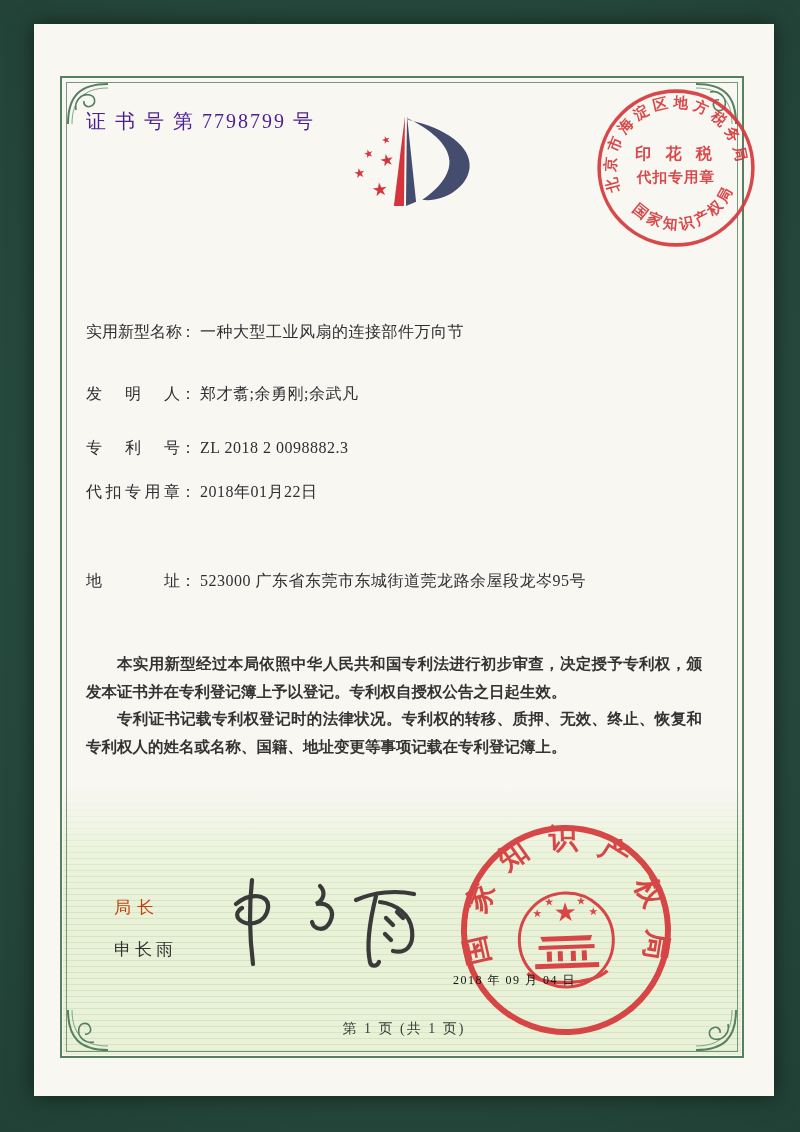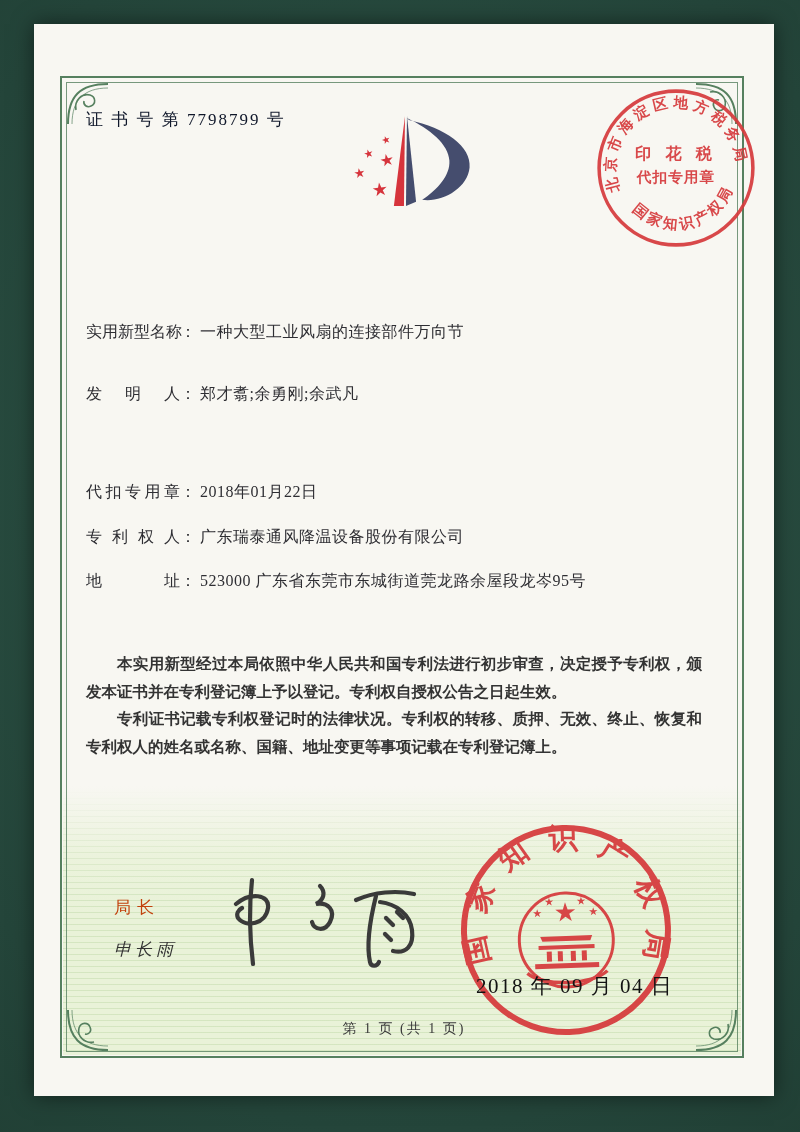--- a/index.html
+++ b/index.html
@@ -19,38 +19,38 @@
   .corner.tr{right:34px;top:56px;transform:rotate(90deg);}
   .corner.br{right:34px;bottom:42px;transform:rotate(180deg);}
   .corner.bl{left:30px;bottom:42px;transform:rotate(270deg);}
   .band{position:absolute;left:29px;right:33px;top:762px;bottom:41px;
     background:linear-gradient(to bottom, rgba(233,242,216,0) 0, rgba(233,242,216,.85) 70px, var(--band-green) 130px);}
   .band::after{content:'';position:absolute;inset:0;
     background:repeating-linear-gradient(to bottom, rgba(140,185,110,.22) 0 1px, transparent 1px 6px);
     -webkit-mask-image:linear-gradient(to bottom, transparent, #000 110px);
     mask-image:linear-gradient(to bottom, transparent, #000 110px);}
   .abs{position:absolute;}
-  .cert-no{left:52px;top:84px;font-size:17px;letter-spacing:2px;color:#0f172a;}
+  .cert-no{left:52px;top:84px;font-size:20px;letter-spacing:2px;color:#4c1d95;}
   .logo{left:288px;top:86px;width:172px;height:106px;}
   .tax-stamp{left:556px;top:58px;width:172px;height:172px;opacity:.92;}
   .title{left:0;right:0;top:194px;text-align:center;font-size:42px;font-weight:700;
     letter-spacing:7px;color:#26262e;}
   .frow{position:absolute;left:52px;font-size:16px;color:#2e2e33;white-space:nowrap;}
   .flabel{display:inline-block;width:94px;text-align:justify;text-align-last:justify;vertical-align:top;}
   .fcolon{display:inline-block;margin-right:4px;}
   .fvalue{letter-spacing:.5px;}
   .grant-right{position:absolute;left:370px;top:0;}
   .paras{left:52px;width:616px;top:626px;font-size:15.5px;line-height:27.6px;
     text-align:justify;color:#333;font-weight:bold;}
   .paras p{margin:0;text-indent:2em;}
   .director-title{left:80px;top:872px;font-size:17px;letter-spacing:6px;color:#c2410c;}
-  .director-name{left:80px;top:914px;font-size:17px;letter-spacing:4px;color:#333;font-style:italic;}
+  .director-name{left:80px;top:914px;font-size:17px;letter-spacing:4px;color:#333;}
   .signature{left:182px;top:848px;width:215px;height:100px;}
   .seal{left:422px;top:796px;width:222px;height:222px;transform:rotate(-2deg);opacity:.93;}
-  .seal-date{left:442px;top:948px;font-size:21px;letter-spacing:1.5px;color:#121212;z-index:3;}
+  .seal-date{left:419px;top:948px;font-size:12px;letter-spacing:1.5px;color:#121212;z-index:3;}
   .footer{left:0;right:0;top:996px;text-align:center;font-size:14px;letter-spacing:2px;color:#3a3a3a;}
   .stamp-arc{font-size:14.5px;font-weight:700;letter-spacing:1px;}
   .stamp-line1{font-size:16px;font-weight:700;letter-spacing:5px;}
   .stamp-line2{font-size:14.5px;font-weight:700;letter-spacing:1px;}
   .seal-arc{font-size:29px;font-weight:700;}
 </style>
 </head>
 <body>
 
 <div class="stage">
@@ -105,25 +105,25 @@
       <text x="85" y="99" text-anchor="middle" class="stamp-line2" style="fill:var(--seal-red)">代扣专用章</text>
     </svg>
 
 
     <div class="frow" style="top:298px">
       <span class="flabel">实用新型名称</span><span class="fcolon">：</span><span class="fvalue">一种大型工业风扇的连接部件万向节</span>
     </div>
     <div class="frow" style="top:360px">
       <span class="flabel">发明人</span><span class="fcolon">：</span><span class="fvalue">郑才翥;余勇刚;余武凡</span>
     </div>
+    <div class="frow" style="top:414px">
+      <span class="flabel">专利号</span><span class="fcolon">：</span><span class="fvalue">ZL 2018 2 0098882.3</span>
+    </div>
     <div class="frow" style="top:458px">
       <span class="flabel">代扣专用章</span><span class="fcolon">：</span><span class="fvalue">2018年01月22日</span>
-    </div>
-    <div class="frow" style="top:503px">
-      <span class="flabel">专利权人</span><span class="fcolon">：</span><span class="fvalue">广东瑞泰通风降温设备股份有限公司</span>
     </div>
     <div class="frow" style="top:547px">
       <span class="flabel">地址</span><span class="fcolon">：</span><span class="fvalue">523000 广东省东莞市东城街道莞龙路余屋段龙岑95号</span>
     </div>
 
     <div class="abs paras">
       <p>本实用新型经过本局依照中华人民共和国专利法进行初步审查，决定授予专利权，颁发本证书并在专利登记簿上予以登记。专利权自授权公告之日起生效。</p>
       <p>专利证书记载专利权登记时的法律状况。专利权的转移、质押、无效、终止、恢复和专利权人的姓名或名称、国籍、地址变更等事项记载在专利登记簿上。</p>
     </div>
 

